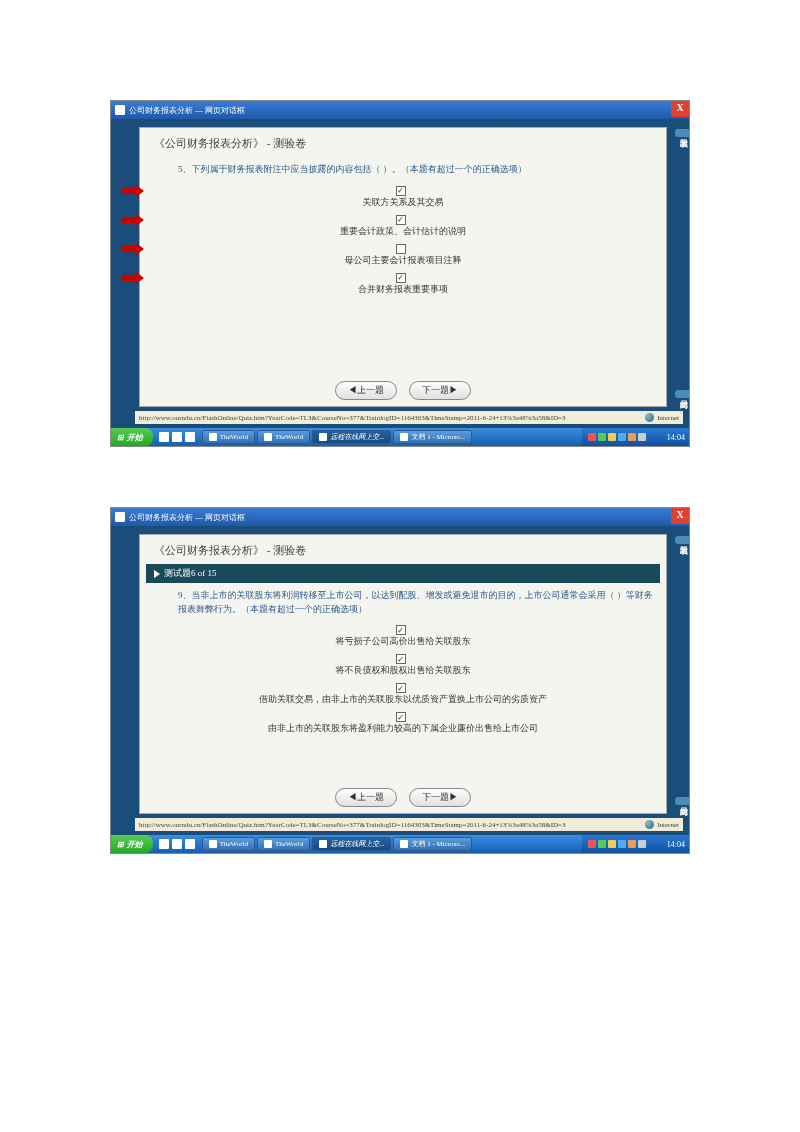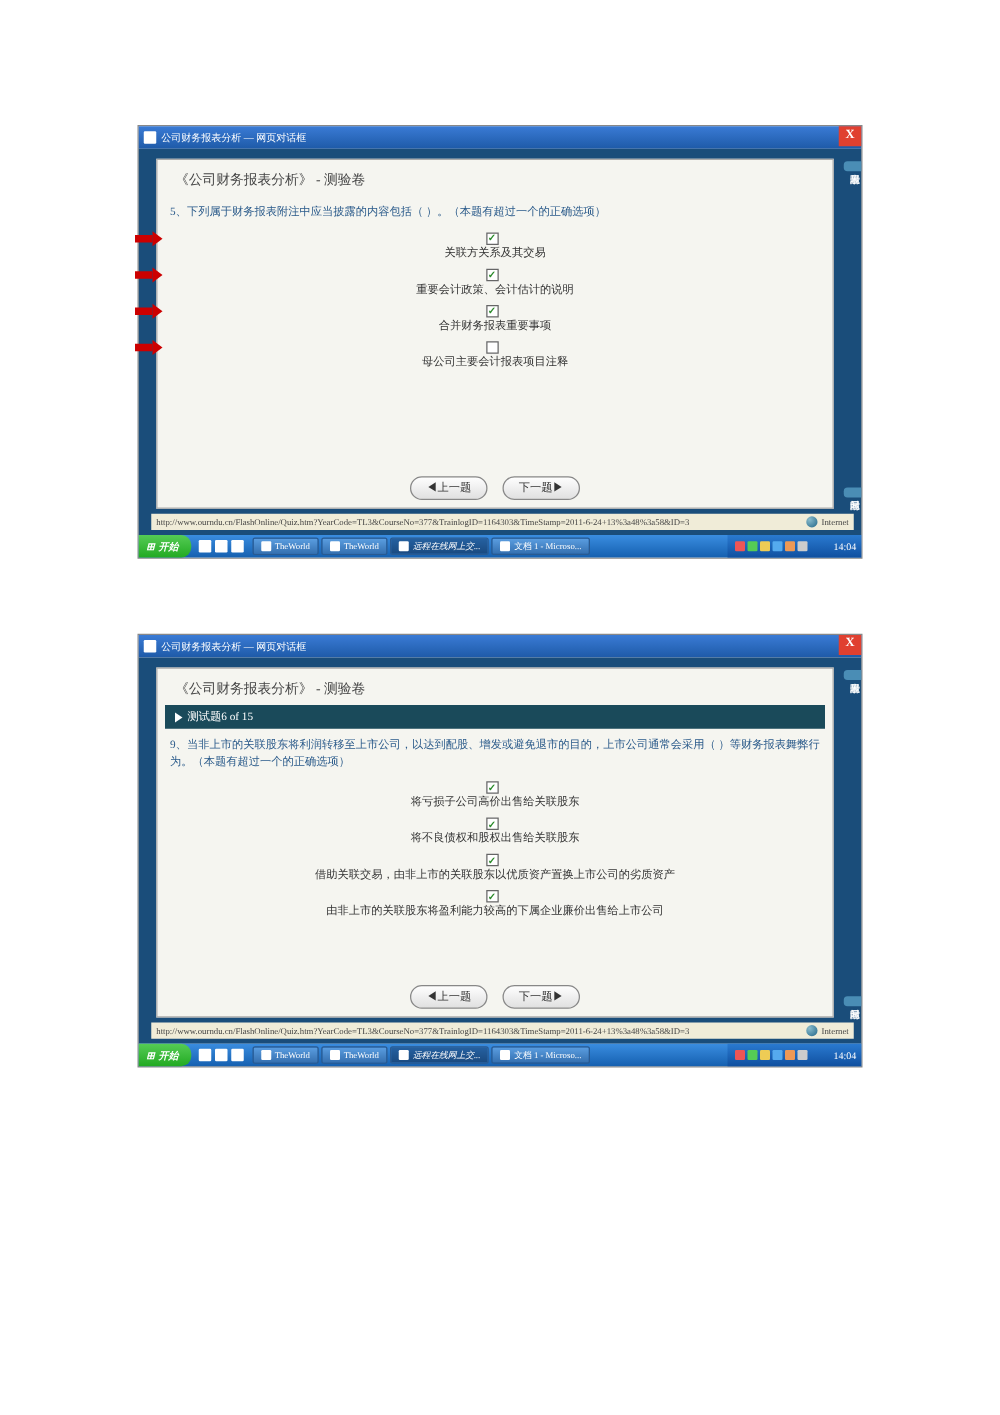--- a/index.html
+++ b/index.html
@@ -35,21 +35,21 @@
       background: #e04030;
       color: #fff;
       text-align: center;
       line-height: 14px;
       font-size: 10px;
       font-weight: bold;
     }
     
     .app-frame {
       background: #1a4d7a;
-      padding: 8px 6px 4px 10px;
+      padding: 8px 6px 4px 24px;
       position: relative;
     }
     
     .side-tab {
       position: absolute;
       right: 0;
       width: 14px;
       background: #4a8db5;
       color: #fff;
       font-size: 8px;
@@ -95,20 +95,21 @@
     
     .question-area {
       padding: 6px 10px;
       flex: 1;
       font-size: 9px;
       color: #2a5a8a;
     }
     .question-text {
       margin-bottom: 6px;
       line-height: 1.5;
+      margin-left: 28px;
     }
     
     .option-row {
       display: flex;
       align-items: center;
       padding: 3px 0;
       color: #333;
       position: relative;
       flex-direction: column;
     }
@@ -279,30 +280,30 @@
                 <div class="red-arrow-head"></div>
               </div>
               <div class="checkbox checked"></div>
               <span>重要会计政策、会计估计的说明</span>
             </div>
             <div class="option-row">
               <div class="red-arrow">
                 <div class="red-arrow-body"></div>
                 <div class="red-arrow-head"></div>
               </div>
-              <div class="checkbox checked"></div>
-              <span>合并财务报表重要事项</span>
+              <div class="checkbox"></div>
+              <span>母公司主要会计报表项目注释</span>
             </div>
             <div class="option-row">
               <div class="red-arrow">
                 <div class="red-arrow-body"></div>
                 <div class="red-arrow-head"></div>
               </div>
-              <div class="checkbox"></div>
-              <span>母公司主要会计报表项目注释</span>
+              <div class="checkbox checked"></div>
+              <span>合并财务报表重要事项</span>
             </div>
           </div>
       </div>
       <div class="nav-buttons">
         <span class="nav-btn">◀上一题</span>
         <span class="nav-btn">下一题▶</span>
       </div>
     </div>
     <div class="status-url">
       <span>http://www.ourndu.cn/FlashOnline/Quiz.htm?YearCode=TL3&amp;CourseNo=377&amp;TrainlogID=1164303&amp;TimeStamp=2011-6-24+13%3a48%3a58&amp;ID=3</span>

